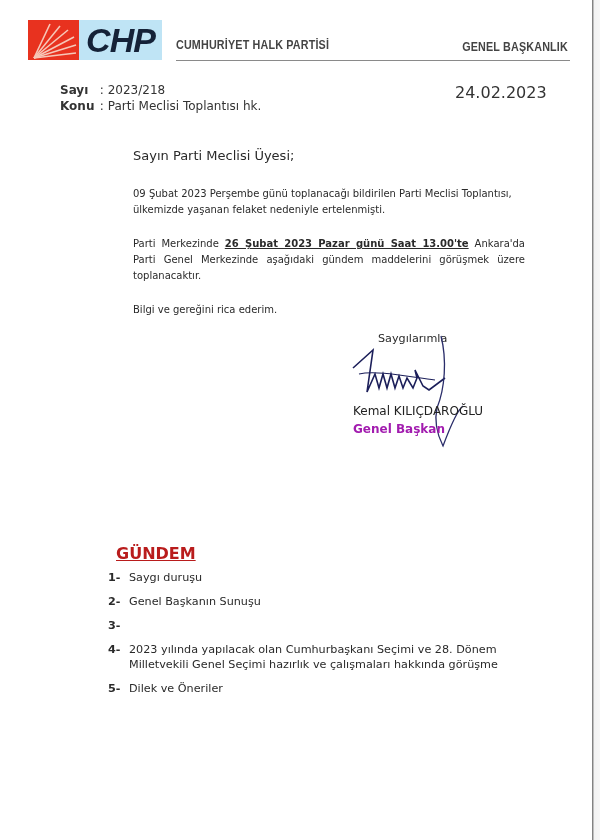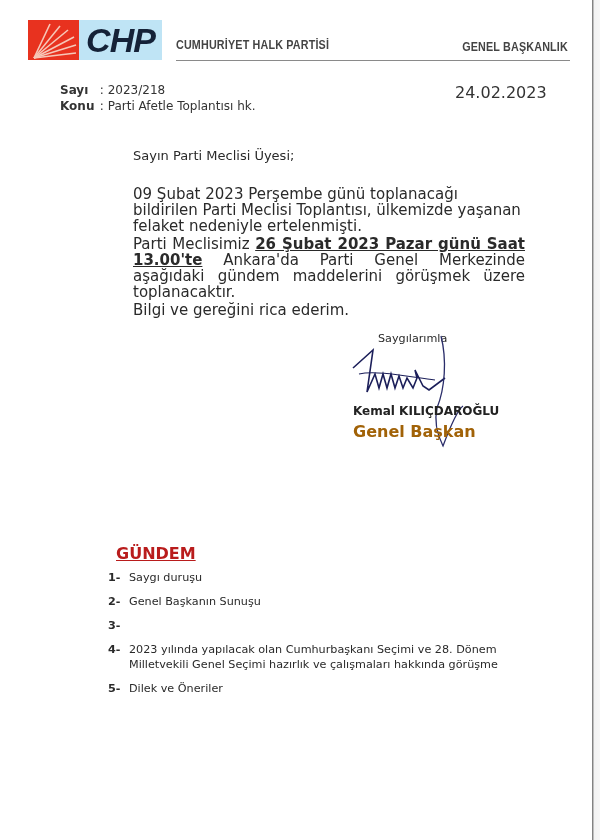--- a/index.html
+++ b/index.html
@@ -37,31 +37,31 @@
     position: absolute; right: 32px; top: 40px;
     font-family: "Liberation Sans", sans-serif; font-weight: bold; font-size: 12.5px;
     color: #444; transform: scaleX(0.86); transform-origin: right center; letter-spacing: 0.2px;
   }
   .meta { position: absolute; left: 60px; font-size: 12px; color: #333; }
   .meta .lbl { font-weight: bold; display: inline-block; width: 36px; }
   .meta-sayi { top: 83px; }
   .meta-konu { top: 99px; }
   .date { position: absolute; left: 455px; top: 83px; font-size: 16px; color: #333; }
 
-  .body-text { position: absolute; left: 133px; width: 392px; font-size: 15px; color: #2a2a2a; line-height: 16px; }
+  .body-text { position: absolute; left: 133px; width: 392px; font-size: 10px; color: #2a2a2a; line-height: 16px; }
   .salutation { top: 148px; font-size: 13px; font-weight: normal; }
   .para1 { top: 186px; }
   .para2 { top: 236px; text-align: justify; }
   .para2 .emph { font-weight: bold; text-decoration: underline; }
   .para3 { top: 302px; }
 
   .closing { position: absolute; left: 350px; top: 332px; font-size: 11.2px; color: #2a2a2a; margin-left: 28px; }
   .signature { position: absolute; left: 345px; top: 330px; width: 130px; height: 120px; }
-  .signer-name { position: absolute; left: 353px; top: 404px; font-size: 12px; font-weight: bold; color: #222; }
-  .signer-title { position: absolute; left: 353px; top: 422px; font-size: 16px; font-weight: bold; color: #a16207; }
+  .signer-name { position: absolute; left: 353px; top: 404px; font-size: 12px; font-weight: normal; color: #222; }
+  .signer-title { position: absolute; left: 353px; top: 422px; font-size: 12px; font-weight: bold; color: #a21caf; }
 
   .agenda-title {
     position: absolute; left: 116px; top: 544px; font-size: 16px; font-weight: bold;
     color: #b91c1c; text-decoration: underline;
   }
   .agenda { position: absolute; left: 108px; top: 570px; width: 420px; margin: 0; padding: 0; list-style: none; }
   .agenda li { display: flex; font-size: 11.2px; color: #2a2a2a; line-height: 15px; margin-bottom: 9px; }
   .agenda .num { font-weight: bold; width: 21px; flex: none; }
 </style>
 </head>
@@ -90,27 +90,27 @@
 <div class="party-name">CUMHURİYET HALK PARTİSİ</div>
 <div class="office-name">GENEL BAŞKANLIK</div>
 <div class="header-rule"></div>
 
 <div class="meta meta-sayi">
   <span class="lbl">Sayı</span>
   <span>: 2023/218</span>
 </div>
 <div class="meta meta-konu">
   <span class="lbl">Konu</span>
-  <span>: Parti Afetle Toplantısı hk.</span>
+  <span>: Parti Meclisi Toplantısı hk.</span>
 </div>
 <div class="date">24.02.2023</div>
 
 <div class="body-text salutation">Sayın Parti Meclisi Üyesi;</div>
 <div class="body-text para1">09 Şubat 2023 Perşembe günü toplanacağı bildirilen Parti Meclisi Toplantısı, ülkemizde yaşanan felaket nedeniyle ertelenmişti.</div>
-<div class="body-text para2"><span>Parti Meclisimiz </span><span class="emph">26 Şubat 2023 Pazar günü Saat 13.00'te</span><span> Ankara'da Parti Genel Merkezinde aşağıdaki gündem maddelerini görüşmek üzere toplanacaktır.</span></div>
+<div class="body-text para2"><span>Parti Merkezinde </span><span class="emph">26 Şubat 2023 Pazar günü Saat 13.00'te</span><span> Ankara'da Parti Genel Merkezinde aşağıdaki gündem maddelerini görüşmek üzere toplanacaktır.</span></div>
 <div class="body-text para3">Bilgi ve gereğini rica ederim.</div>
 
 <div class="closing">Saygılarımla</div>
 <svg class="signature" viewBox="0 0 130 120">
   <path d="M8 38 L28 20 L22 62 L30 44 L34 58 L38 44 L42 58 L46 44 L50 58 L54 46 L58 58 L62 48 L68 58 L72 48 L70 40 L78 56 L84 60 L100 48" fill="none" stroke="#1c1f5a" stroke-width="1.6"></path>
   <path d="M96 6 C 102 30, 100 58, 92 78 C 88 96, 96 112, 98 116 C 104 100, 112 80, 118 76" fill="none" stroke="#2a2d6a" stroke-width="1.3"></path>
   <path d="M14 44 C 30 40, 60 46, 90 50" fill="none" stroke="#1c1f5a" stroke-width="1.1"></path>
 </svg>
 <div class="signer-name">Kemal KILIÇDAROĞLU</div>
 <div class="signer-title">Genel Başkan</div>

